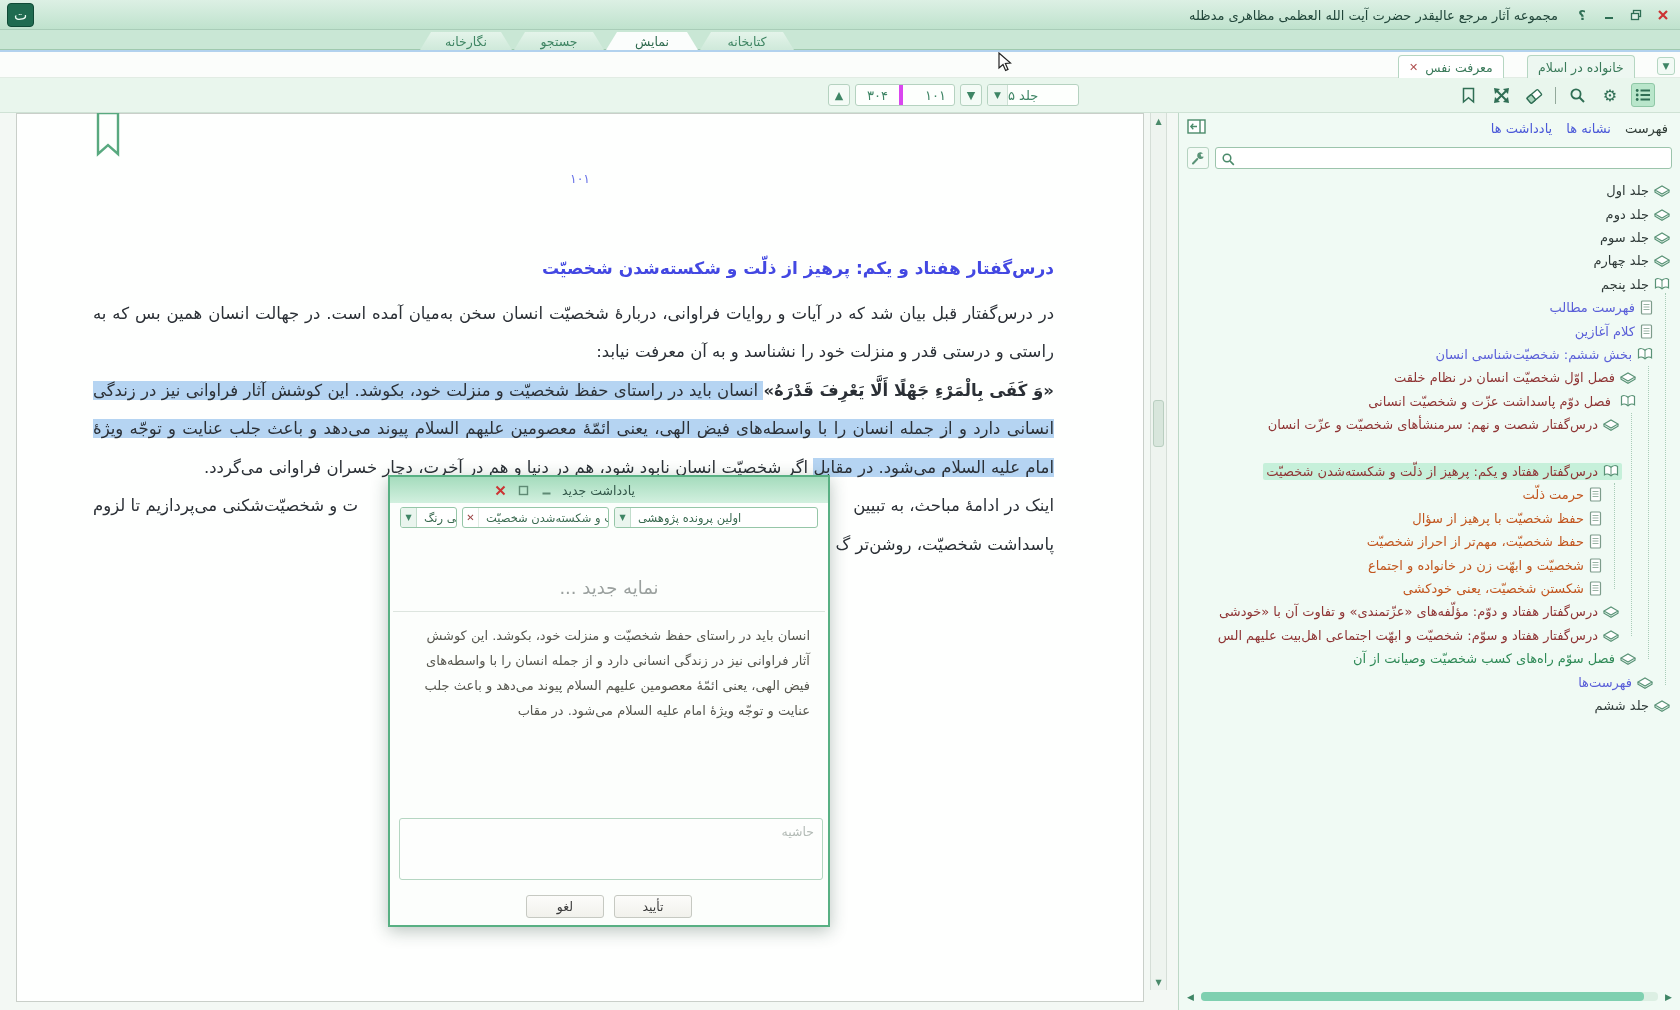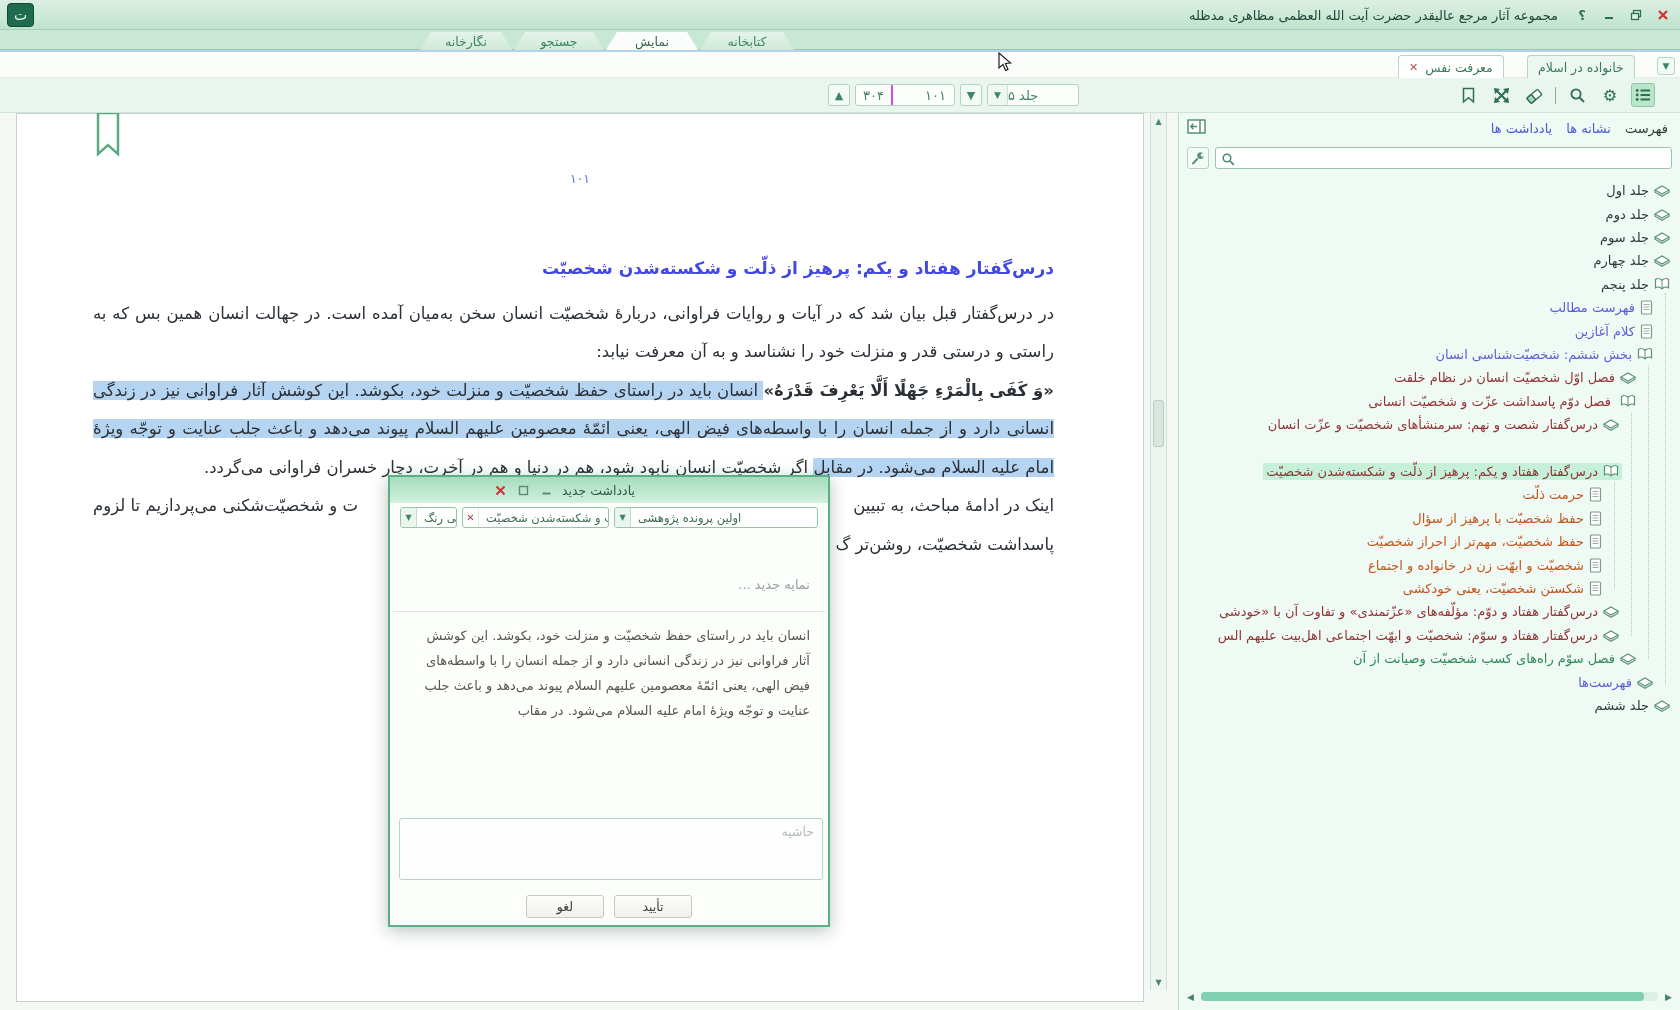--- a/index.html
+++ b/index.html
@@ -43,21 +43,21 @@
 
   
   .toolbar { position:absolute; left:0; top:78px; width:1680px; height:35px;
     background:#e9f6ed; border-bottom:1px solid #cfe2d5; }
   .pagenav { position:absolute; left:828px; top:6px; display:flex; gap:5px; align-items:center; }
   .tb-btn { width:22px; height:22px; border:1px solid #b5d2c0; border-radius:3px; background:#f4fbf6;
     color:#3e8565; font-size:11px; display:flex; align-items:center; justify-content:center; cursor:pointer; }
   .pagebox { width:100px; height:22px; border:1px solid #b5d2c0; border-radius:3px; background:#fdfffd;
     display:flex; overflow:hidden; }
   .pagebox .cell { font-size:13px; color:#3e8565; display:flex; align-items:center; }
-  .pagebox .total { width:37px; border-right:2px solid #d946ef; justify-content:center; }
+  .pagebox .total { width:47px; border-right:4px solid #d946ef; justify-content:center; }
   .pagebox .cur { flex:1; justify-content:flex-end; padding-right:8px; }
   .volbox { height:22px; border:1px solid #b5d2c0; border-radius:3px; background:#fdfffd;
     display:flex; overflow:hidden; cursor:pointer; }
   .volbox .dd { width:20px; background:#eef7f1; border-right:1px solid #cde0d4; color:#3e8565;
     font-size:9px; display:flex; align-items:center; justify-content:center; }
   .volbox .vlabel { width:70px; font-size:13px; color:#3e8565; display:flex; align-items:center;
     justify-content:flex-end; padding-right:9px; direction:rtl; }
   .iconrow { position:absolute; left:1456px; top:5px; height:24px; display:flex; align-items:center; gap:9px; }
   .tbicon { width:24px; height:24px; display:flex; align-items:center; justify-content:center;
     color:#2f6e54; cursor:pointer; border-radius:3px; }
@@ -135,22 +135,22 @@
     display:flex; gap:5px; }
   .combo { height:21px; border:1px solid #96c6a8; border-radius:3px; background:#fff;
     display:flex; overflow:hidden; cursor:pointer; }
   .combo .dd { width:16px; background:#eaf5ee; border-right:1px solid #c2ddcc; color:#3e8565;
     font-size:8px; display:flex; align-items:center; justify-content:center; }
   .combo .ctext { direction:rtl; font-size:11.5px; color:#3a6a50; display:flex; align-items:center;
     justify-content:flex-end; padding:0 7px; flex:1; white-space:nowrap; overflow:hidden; }
   .combo .xcell { width:16px; color:#9a4444; font-size:10px; font-weight:bold; display:flex;
     align-items:center; justify-content:center; border-right:1px solid #e0ece4; }
   .w-color { width:58px; } .w-tag { width:150px; } .w-file { width:208px; }
-  .dlg-index { position:absolute; top:100px; right:18px; left:18px; text-align:right;
-    direction:rtl; color:#9aa09e; font-size:13px; cursor:text; }
+  .dlg-index { position:absolute; top:100px; right:18px; left:18px; text-align:center;
+    direction:rtl; color:#9aa09e; font-size:18px; cursor:text; }
   .dlg-hr { position:absolute; top:134px; left:3px; right:3px; border-top:1px solid #dde5df; }
   .dlg-quote { position:absolute; top:146px; left:16px; right:18px; direction:rtl;
     text-align:right; font-size:13px; line-height:25px; color:#57574f; }
   .dlg-note { position:absolute; left:9px; top:341px; width:424px; height:62px;
     border:1px solid #b5d6c2; border-radius:3px; background:#fdfefd; resize:none;
     direction:rtl; font-family:"DejaVu Sans", sans-serif; font-size:12.5px; padding:5px 8px; color:#444; }
   .dlg-note::placeholder { color:#b3bbb6; }
   .dlg-buttons { position:absolute; top:418px; left:0; right:0; display:flex;
     justify-content:center; gap:10px; }
   .dlg-btn { width:78px; height:23px; background:linear-gradient(#fcfcfa,#f1f1ec);

